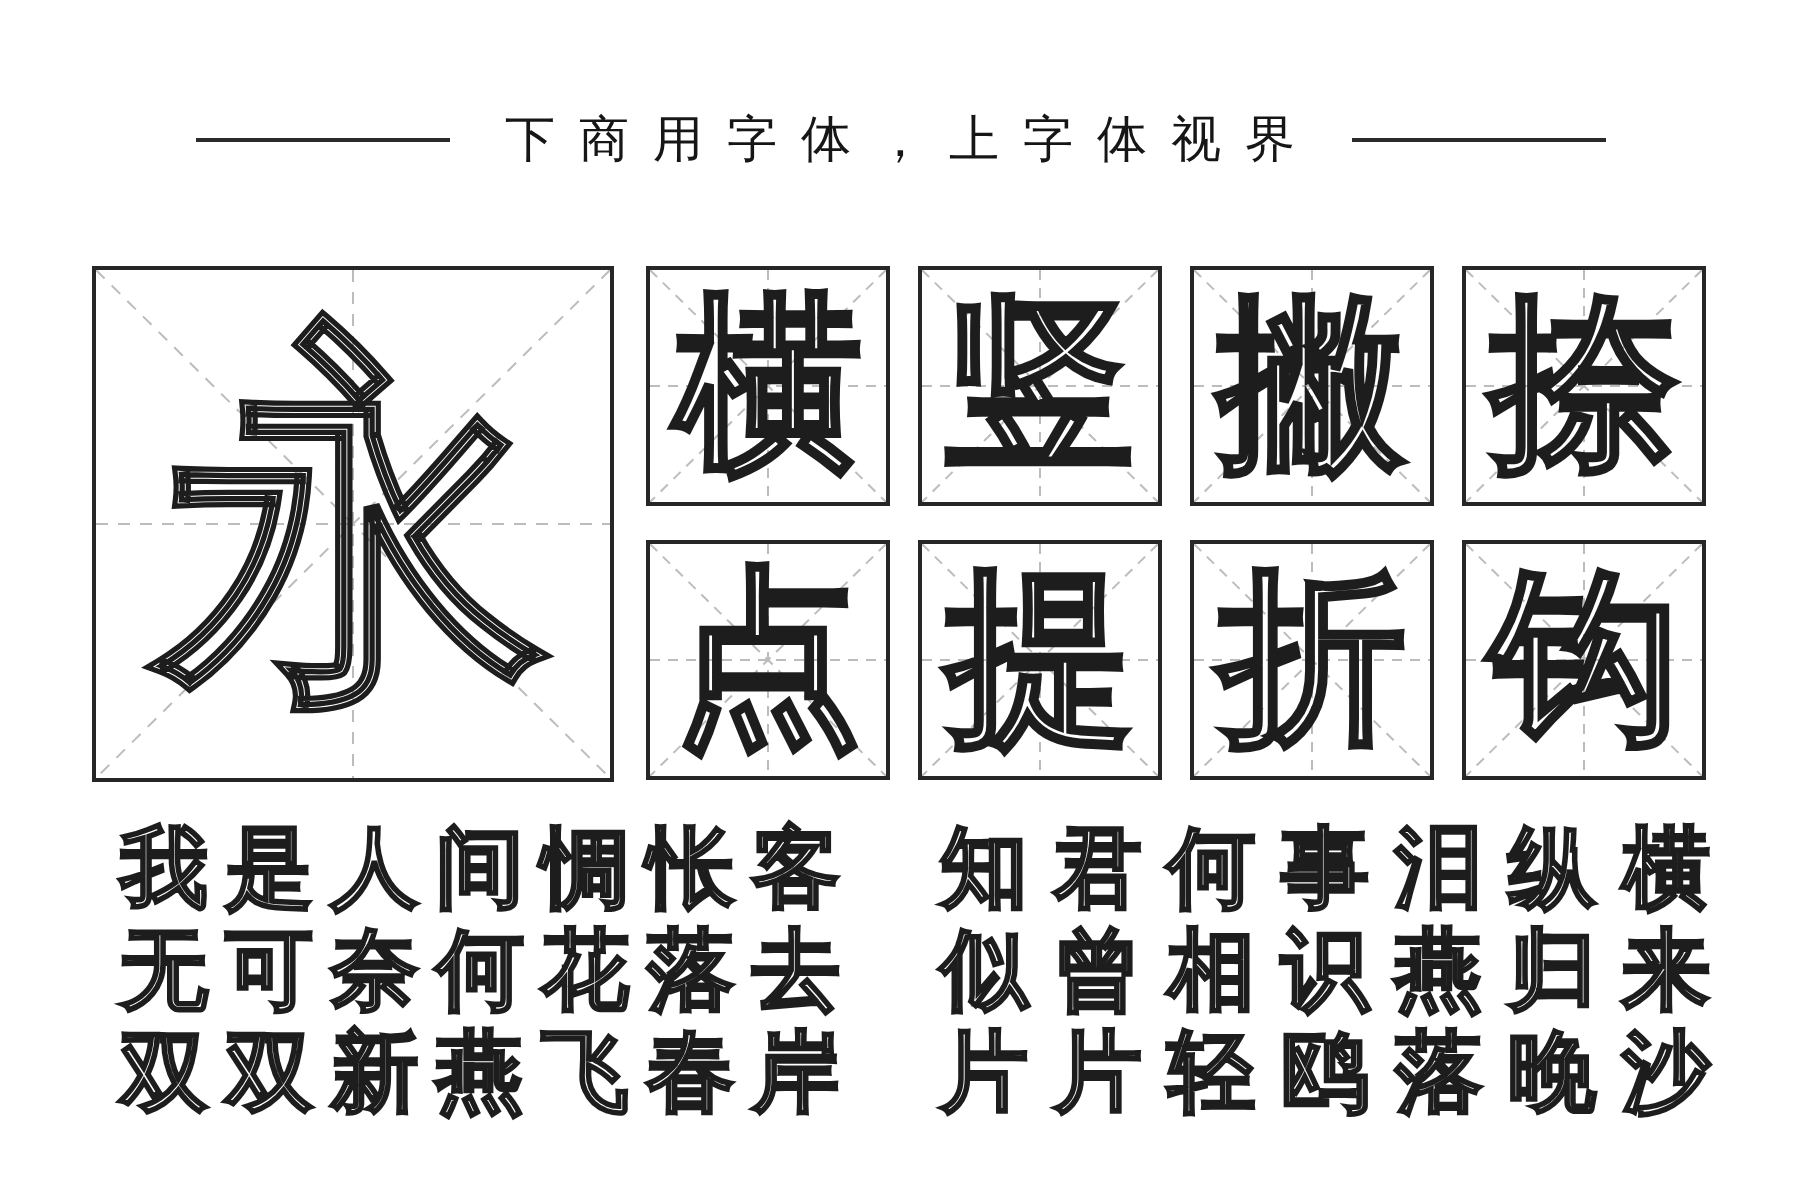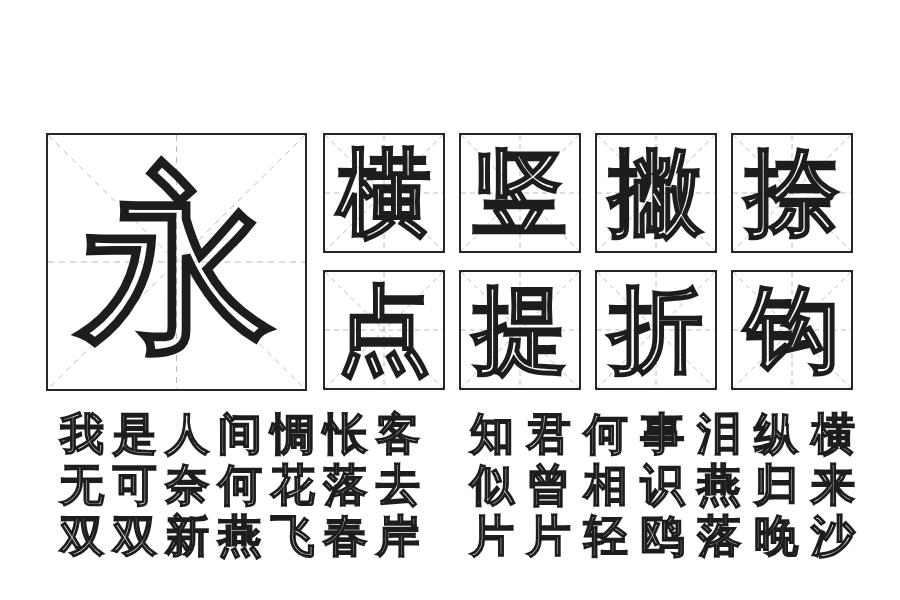--- a/index.html
+++ b/index.html
@@ -137,20 +137,25 @@
     line-height: 1;
     color: transparent;
     -webkit-text-stroke: 1.4px #1d1d1d;
   }
 </style>
 </head>
 <body>
 
 <div class="page">
 
+  <div class="hdr">
+    <span class="hdr-rule"></span>
+    <h1 class="hdr-title">下商用字体，上字体视界</h1>
+    <span class="hdr-rule"></span>
+  </div>
 
   <div class="cell large-cell">
     <svg class="guides" xmlns="http://www.w3.org/2000/svg">
       <line x1="0" y1="0" x2="100%" y2="100%" stroke="#bcbcbc" stroke-width="1" stroke-dasharray="6 5"></line>
       <line x1="100%" y1="0" x2="0" y2="100%" stroke="#bcbcbc" stroke-width="1" stroke-dasharray="6 5"></line>
       <line x1="0" y1="50%" x2="100%" y2="50%" stroke="#bcbcbc" stroke-width="1" stroke-dasharray="6 5"></line>
       <line x1="50%" y1="0" x2="50%" y2="100%" stroke="#bcbcbc" stroke-width="1" stroke-dasharray="6 5"></line>
     </svg>
     <span class="cal yong-glyph">永</span>
   </div>

